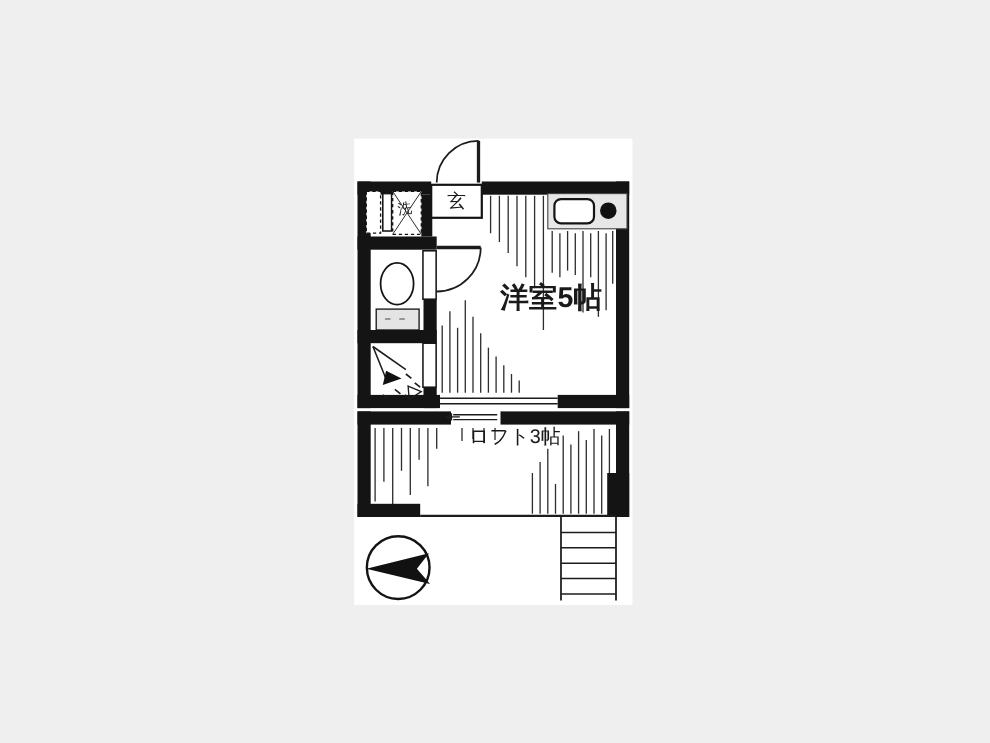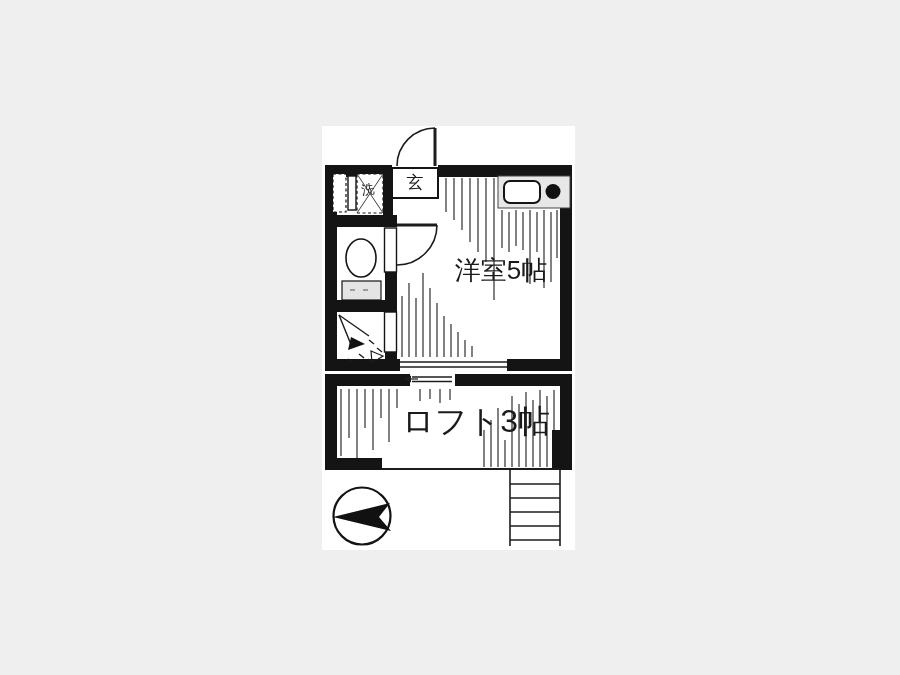--- a/index.html
+++ b/index.html
@@ -6,22 +6,22 @@
     --bg:#efefef; --paper:#ffffff; --ink:#141414;
     --counter:#e7e7e7; --tank:#e4e4e4;
   }
   html,body{margin:0;padding:0;}
   body{background:var(--bg);font-family:"Liberation Sans","DejaVu Sans",sans-serif;}
   .stage{position:relative;width:900px;height:675px;background:var(--bg);overflow:hidden;}
   .paper{position:absolute;left:322px;top:126px;width:253px;height:424px;background:var(--paper);}
   svg.plan{position:absolute;left:0;top:0;width:900px;height:675px;}
   .lbl{position:absolute;color:#1a1a1a;text-align:center;white-space:nowrap;
        font-family:"Liberation Sans","DejaVu Sans",sans-serif;}
-  .lbl-main{left:437px;top:253px;width:128px;font-size:26px;font-weight:400;letter-spacing:0px;}
-  .lbl-loft{left:402px;top:400px;width:132px;font-size:32px;font-weight:500;}
+  .lbl-main{left:437px;top:253px;width:128px;font-size:26px;font-weight:700;letter-spacing:0px;}
+  .lbl-loft{left:402px;top:385px;width:132px;font-size:18px;font-weight:500;}
   .lbl-genkan{left:392px;top:168px;width:46px;height:30px;line-height:30px;font-size:17px;font-weight:500;}
   .lbl-laundry{left:352px;top:181px;width:32px;font-size:13px;font-weight:500;transform:rotate(-8deg);}
   .w{fill:var(--ink);stroke:none;}
   .thin{stroke:#1c1c1c;fill:none;}
   .hatch line{stroke:#2e2e2e;stroke-width:1.2;}
 </style>
 </head>
 <body>
 
 <div class="stage">

